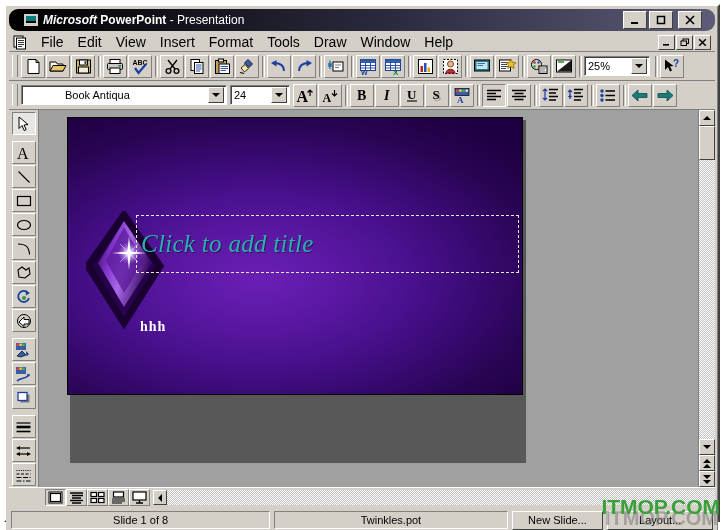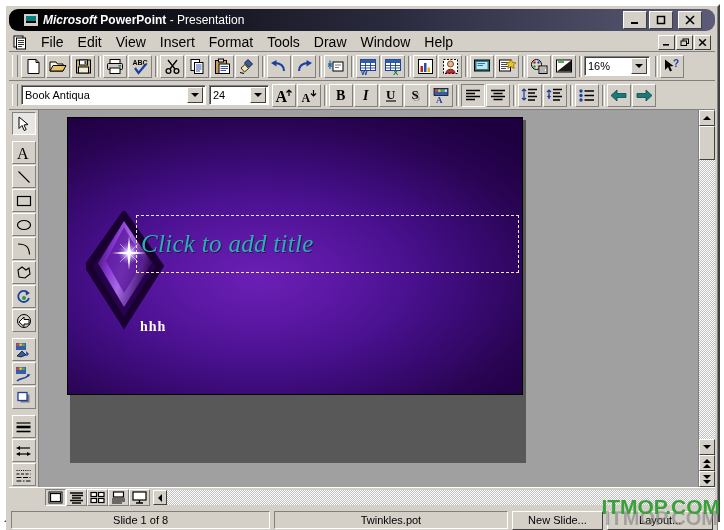--- a/index.html
+++ b/index.html
@@ -681,38 +681,38 @@
     <div class="tbtn">
       <svg width="18" height="16" viewBox="0 0 18 16">
             <rect x="1.5" y="2" width="15" height="12" fill="#fff" stroke="#000"></rect>
             <path d="M2,13.5 L16,2.5 L16,13.5 Z" fill="#1a1a1a"></path>
             <path d="M3,4 L9,4" stroke="#2d9a2d" stroke-width="1.6"></path>
           </svg>
     </div>
     <div class="tsep"></div>
 
     <div class="combo" style="width:66px;">
-      <div class="cval">16%</div>
+      <div class="cval">25%</div>
       <div class="carrow">
             <div class="caret-d"></div>
           </div>
     </div>
     <div class="tsep"></div>
     <div class="tbtn">
       <svg width="18" height="16" viewBox="0 0 18 16">
             <path d="M2,1.5 L2,12 L5,9 L7,13.5 L9,12.5 L7,8.5 L10.5,8 Z" fill="#000"></path>
             <text x="10" y="9" font-family="Liberation Sans" font-size="10" font-weight="bold" fill="#1a3f9e">?</text>
           </svg>
     </div>
   </div>
 
   <div class="toolbar">
     <div class="tgrip"></div>
 
-    <div class="combo" style="width:185px;">
+    <div class="combo" style="width:206px;padding-left:40px;">
       <div class="cval">Book Antiqua</div>
       <div class="carrow">
             <div class="caret-d"></div>
           </div>
     </div>
     <div class="combo" style="width:60px;">
       <div class="cval">24</div>
       <div class="carrow">
             <div class="caret-d"></div>
           </div>

